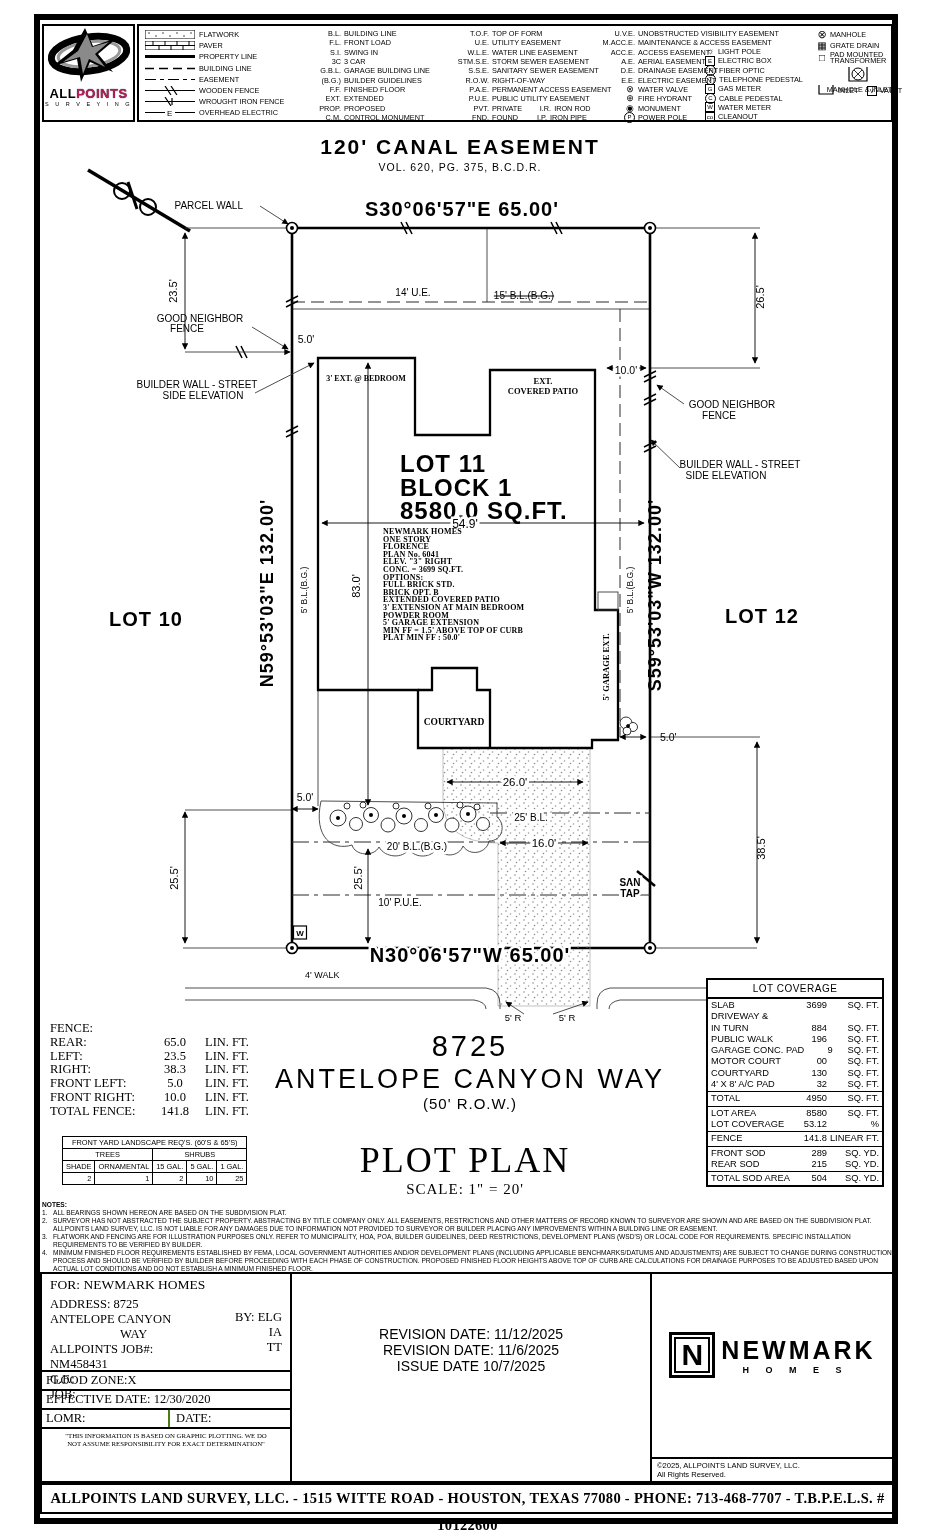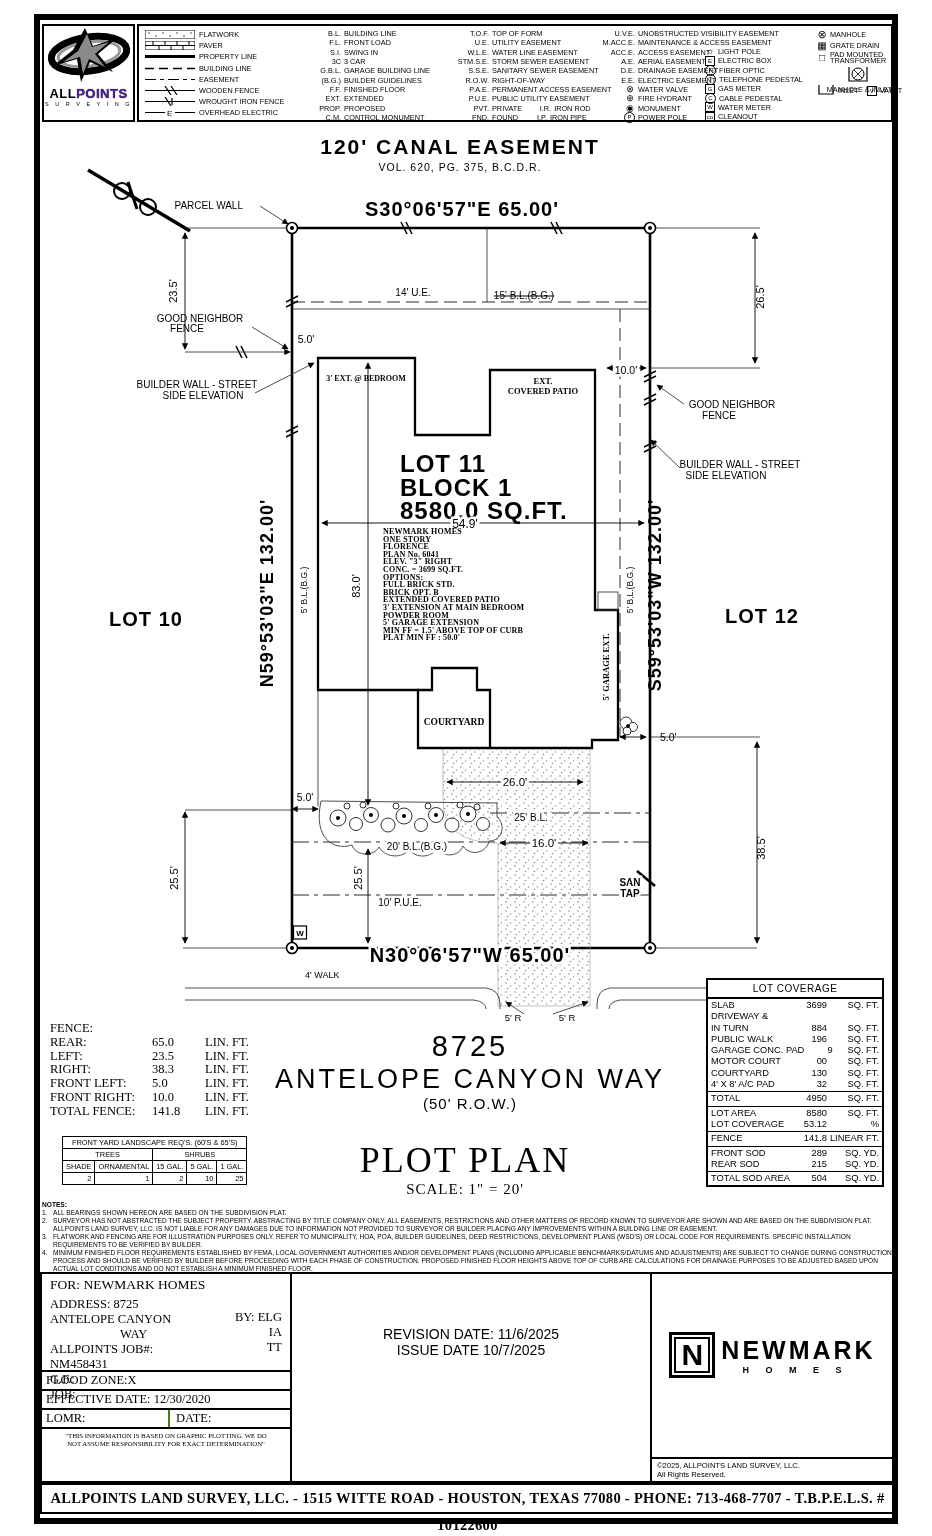--- a/index.html
+++ b/index.html
@@ -3,21 +3,21 @@
 <meta charset="utf-8">
 <style>
   html,body{margin:0;padding:0;background:#fff;}
   body{width:932px;height:1536px;position:relative;font-family:"Liberation Sans",sans-serif;color:#000;overflow:hidden;}
   .abs{position:absolute;}
   
   .sheet-border{left:34px;top:14px;width:864px;height:1510px;border:6px solid #000;box-sizing:border-box;}
   .logo-box{left:42px;top:24px;width:93px;height:98px;border:2px solid #000;box-sizing:border-box;text-align:center;}
   .legend-box{left:137px;top:24px;width:756px;height:98px;border:2px solid #000;box-sizing:border-box;font-size:7.3px;}
   .brand{font-weight:bold;font-size:13px;letter-spacing:.5px;margin-top:-2px;}
-  .brand .pts{color:#4c1d95;text-shadow:0 0 1px #000;}
+  .brand .pts{color:#be185d;text-shadow:0 0 1px #000;}
   .brand-sub{font-size:5.5px;letter-spacing:2.5px;}
   
   .lcol{position:absolute;top:3px;}
   .lrow{display:flex;align-items:center;height:11.2px;white-space:nowrap;}
   .lrow2{display:flex;align-items:center;height:9.3px;white-space:nowrap;}
   .samp{width:50px;height:9px;margin-right:4px;display:flex;align-items:center;}
   .abbr{display:inline-block;text-align:right;margin-right:3px;}
   .w34{width:34px;} .w44{width:44px;} .w24{width:24px;margin-left:5px;}
   .sym{display:inline-block;text-align:center;margin-right:3px;}
   .box-g{display:inline-block;border:1px solid #000;width:8px;height:8px;line-height:8px;font-size:6px;text-align:center;}
@@ -32,21 +32,21 @@
   .dl{stroke:#2a2a2a;stroke-width:1;fill:none;stroke-dasharray:13 6;}
   .ddl{stroke:#2a2a2a;stroke-width:1;fill:none;stroke-dasharray:17 5 4 5;}
   .tick-g line{stroke:#000;stroke-width:1.5;}
   .ko{paint-order:stroke;stroke:#fff;stroke-width:5px;}
   .serif{font-family:"Liberation Serif",serif;}
   
   .desc{left:383px;top:528px;width:200px;font-size:8px;line-height:7.6px;letter-spacing:.2px;font-weight:600;font-family:"Liberation Serif",serif;}
   
   .fence-block{left:50px;top:1022px;width:225px;font-family:"Liberation Serif",serif;font-size:12.5px;line-height:13.8px;}
   .fence-row{display:flex;}
-  .fl{width:102px;} .fv{width:46px;text-align:left;} .fu{margin-left:7px;}
+  .fl{width:102px;} .fv{width:46px;text-align:center;} .fu{margin-left:7px;}
   
   .land{left:62px;top:1136px;border-collapse:collapse;font-size:7.4px;}
   .land td,.land th{border:1px solid #000;padding:1px 3px;text-align:right;font-weight:normal;white-space:nowrap;}
   .land .c{text-align:center;}
   
   .cov{left:706px;top:978px;width:178px;border:2px solid #000;box-sizing:border-box;font-size:9.3px;background:#fff;}
   .cov-title{text-align:center;font-size:10px;padding:3px 0;border-bottom:1.5px solid #000;letter-spacing:.5px;}
   .cov-sec{border-top:1.5px solid #000;padding:1px 3px;}
   .cov-sec:first-of-type{border-top:none;}
   .cov-row{display:flex;line-height:11.3px;white-space:nowrap;}
@@ -865,20 +865,21 @@
     </div>
     <div class="disc">
       <div>"THIS INFORMATION IS BASED ON GRAPHIC PLOTTING.  WE DO</div>
       <div>NOT ASSUME RESPONSIBILITY FOR EXACT DETERMINATION"</div>
     </div>
   </div>
 
   <div class="tb-mid">
     <div class="revs">
 
+    <div>REVISION  DATE:  11/12/2025</div>
         <div>REVISION  DATE:  11/6/2025</div>
         <div>ISSUE  DATE  10/7/2025</div>
       </div>
   </div>
 
   <div class="tb-right">
     <div class="nm-wrap">
       <div class="nm-n">N</div>
       <div>
         <div class="nm-name">NEWMARK</div>

